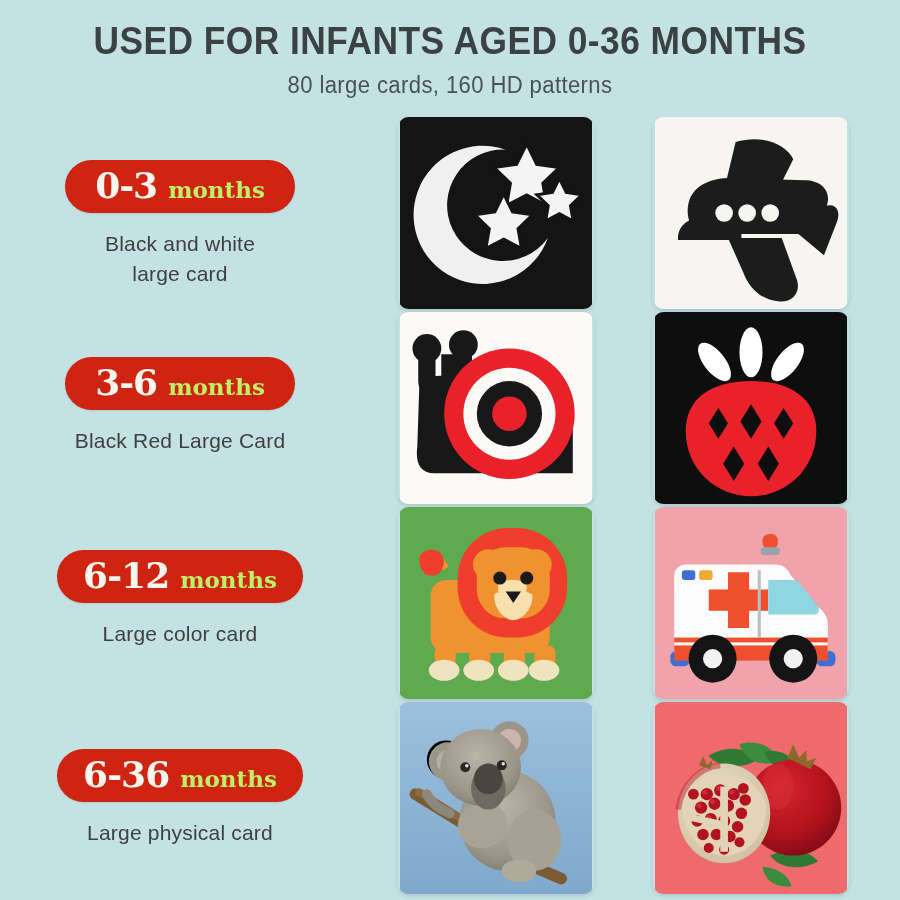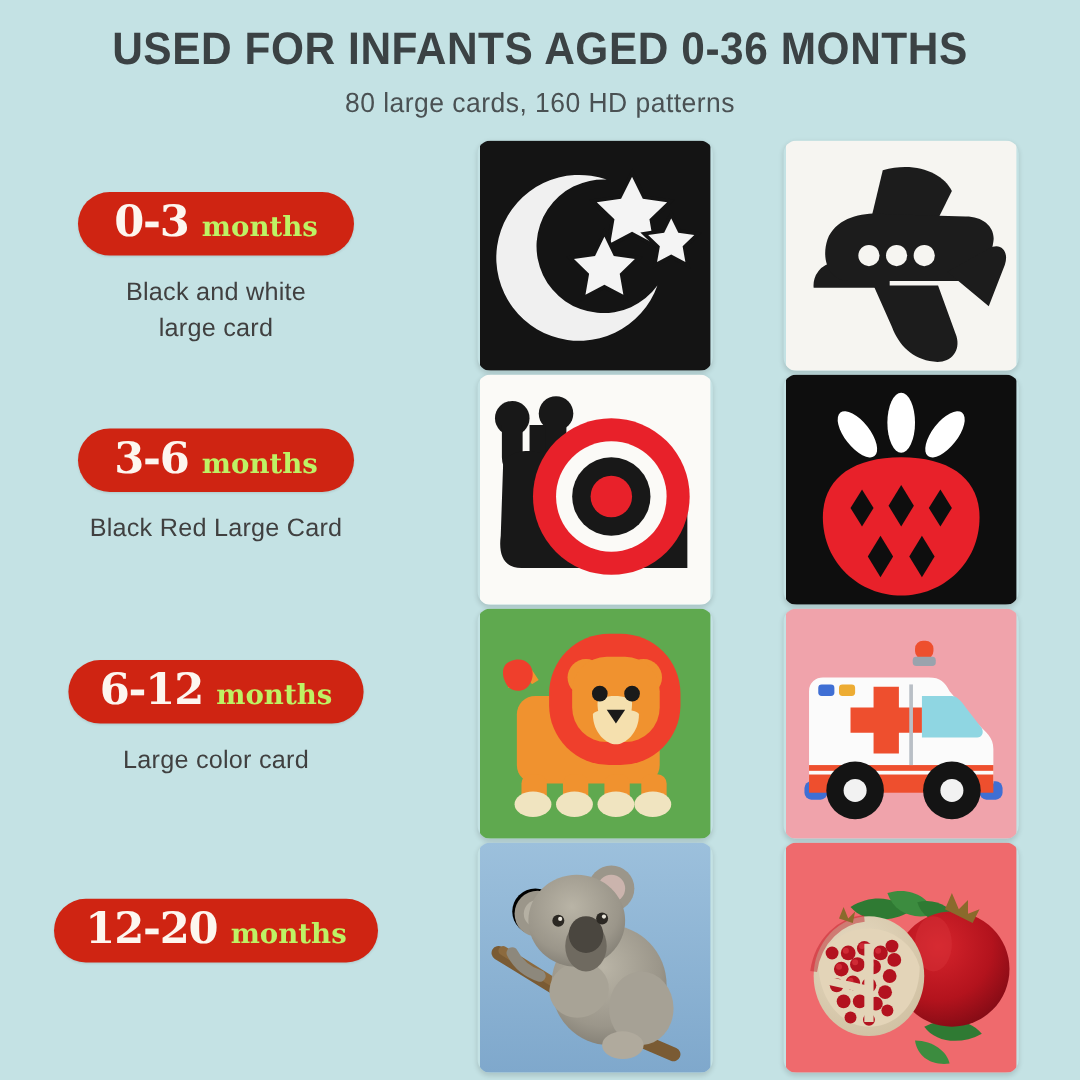--- a/index.html
+++ b/index.html
@@ -157,22 +157,25 @@
         <span class="age-range">6-12</span>
         <span class="age-months">months</span>
       </div>
       <div class="age-desc">
         <div>Large color card</div>
       </div>
     </div>
 
     <div class="age-row r3">
       <div class="age-badge">
-        <span class="age-range">12-20</span>
+        <span class="age-range">6-36</span>
         <span class="age-months">months</span>
+      </div>
+      <div class="age-desc">
+        <div>Large physical card</div>
       </div>
     </div>
 
   </div>
 
   <div class="cards-col">
 
     <div class="card col-a row-0">
       <svg viewBox="0 0 100 100">
         <rect width="100" height="100" fill="#141414"></rect>

